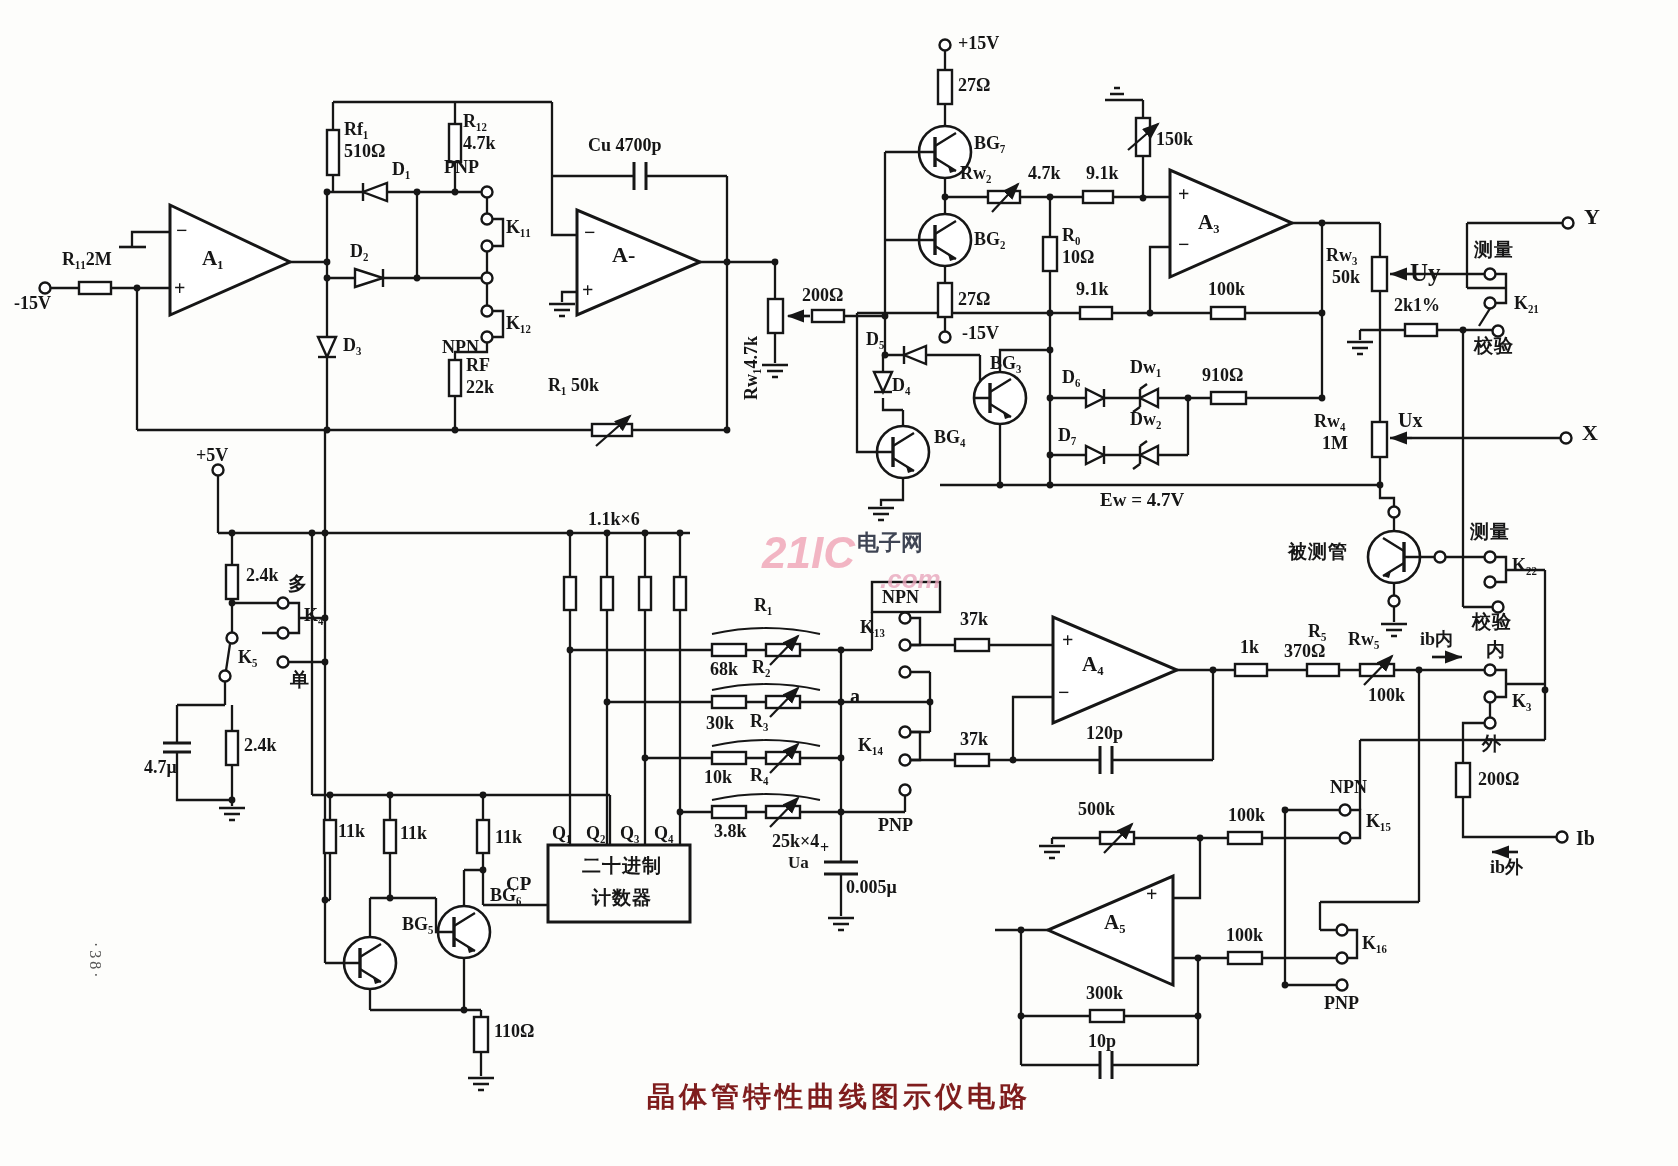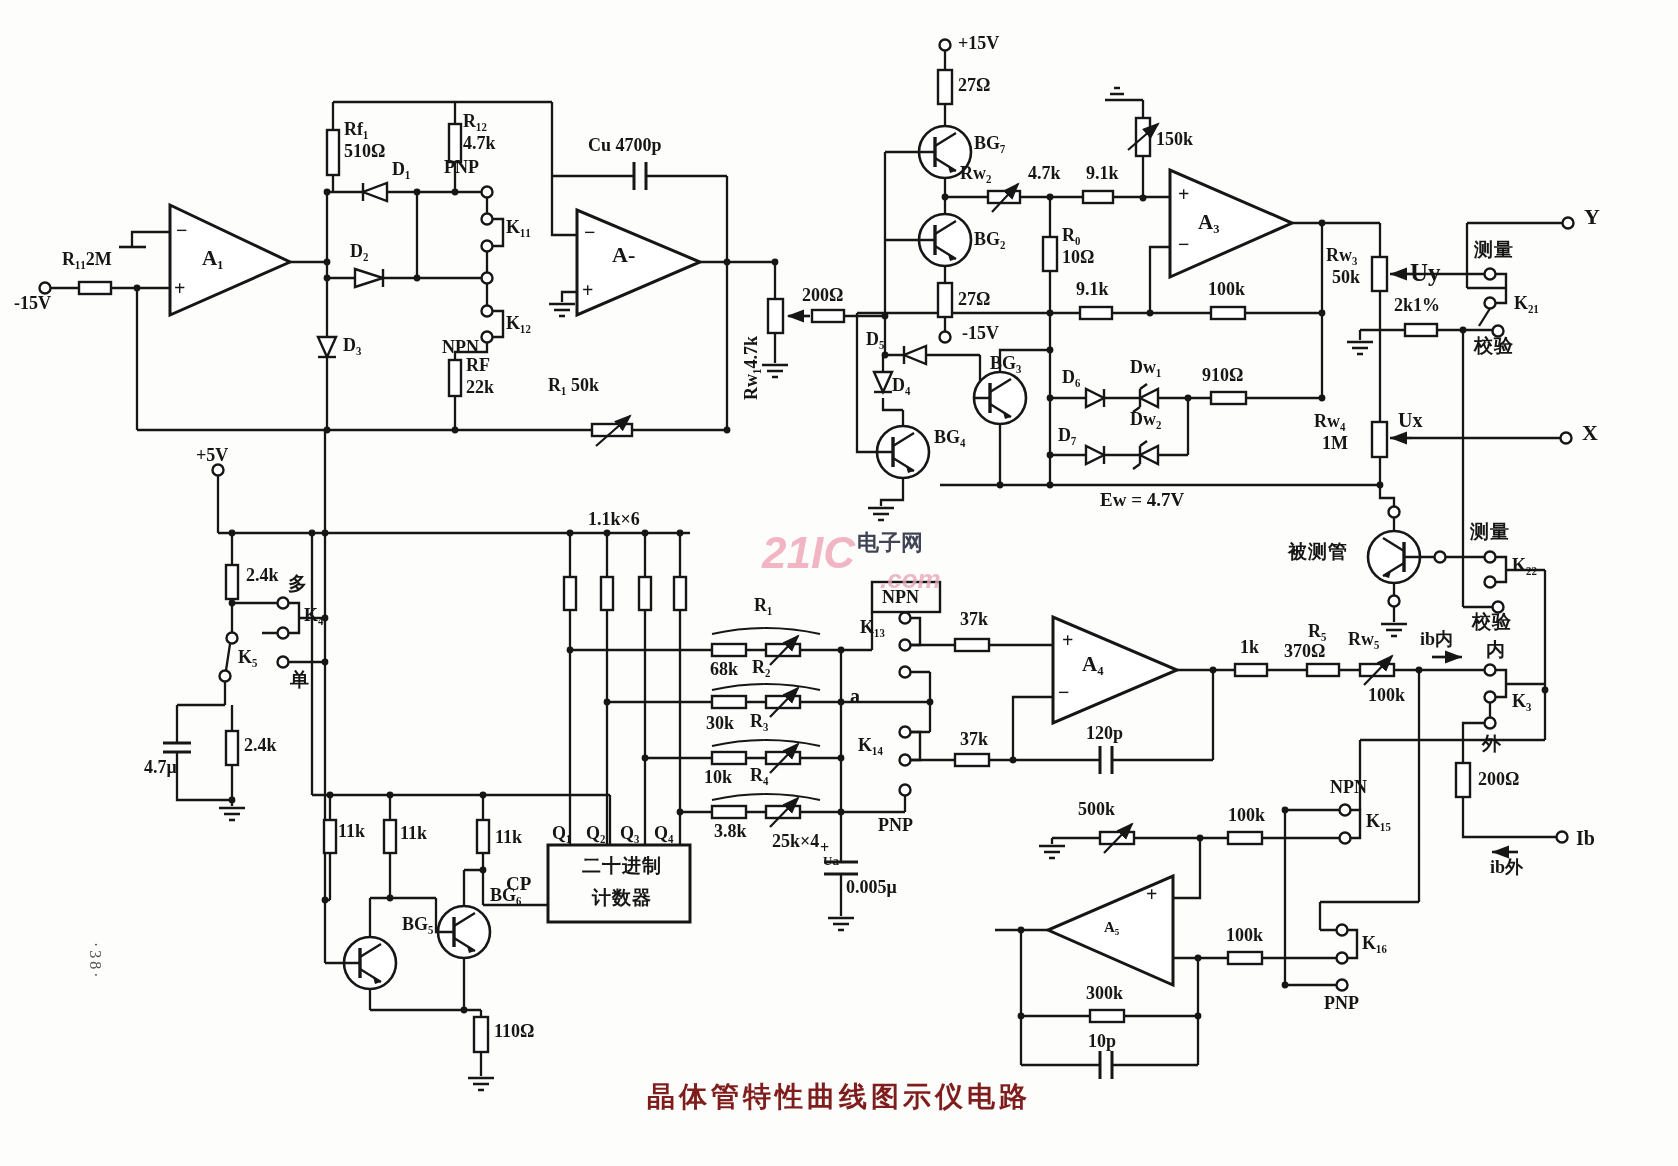--- a/index.html
+++ b/index.html
@@ -496,33 +496,33 @@
       <div class="lbl" style="left: 882px; top: 588px;">NPN</div>
       <div class="lbl" style="left: 860px; top: 618px;">K₁₃</div>
       <div class="lbl" style="left: 960px; top: 610px;">37k</div>
       <div class="lbl" style="left: 1082px; top: 654px; font-size: 21px;">A₄</div>
       <div class="lbl" style="left: 1062px; top: 630px; font-size: 20px;">+</div>
       <div class="lbl" style="left: 1058px; top: 682px; font-size: 20px;">−</div>
       <div class="lbl" style="left: 858px; top: 736px;">K₁₄</div>
       <div class="lbl" style="left: 960px; top: 730px;">37k</div>
       <div class="lbl" style="left: 1086px; top: 724px;">120p</div>
       <div class="lbl" style="left: 878px; top: 816px;">PNP</div>
-      <div class="lbl" style="left: 823px; top: 854px; font-size: 13px;">Ua</div>
+      <div class="lbl" style="left: 788px; top: 854px; font-size: 17px;">Ua</div>
       <div class="lbl" style="left: 820px; top: 840px; font-size: 16px;">+</div>
       <div class="lbl" style="left: 846px; top: 878px;">0.005μ</div>
       <div class="lbl" style="left: 1240px; top: 638px;">1k</div>
       <div class="lbl" style="left: 1308px; top: 622px;">R₅</div>
       <div class="lbl" style="left: 1284px; top: 642px;">370Ω</div>
       <div class="lbl" style="left: 1348px; top: 630px;">Rw₅</div>
       <div class="lbl" style="left: 1368px; top: 686px;">100k</div>
       <div class="lbl" style="left: 1078px; top: 800px;">500k</div>
       <div class="lbl" style="left: 1228px; top: 806px;">100k</div>
       <div class="lbl" style="left: 1330px; top: 778px;">NPN</div>
       <div class="lbl" style="left: 1366px; top: 812px;">K₁₅</div>
-      <div class="lbl" style="left: 1104px; top: 912px; font-size: 15px; margin-top: 8px;">A₅</div>
+      <div class="lbl" style="left: 1104px; top: 912px; font-size: 21px;">A₅</div>
       <div class="lbl" style="left: 1146px; top: 884px; font-size: 20px;">+</div>
       <div class="lbl" style="left: 1226px; top: 926px;">100k</div>
       <div class="lbl" style="left: 1362px; top: 934px;">K₁₆</div>
       <div class="lbl" style="left: 1324px; top: 994px;">PNP</div>
       <div class="lbl" style="left: 1086px; top: 984px;">300k</div>
       <div class="lbl" style="left: 1088px; top: 1032px;">10p</div>
     </div>
 
   <div id="watermark">
     <span id="wm-main">21IC</span><span id="wm-cn">电子网</span>

